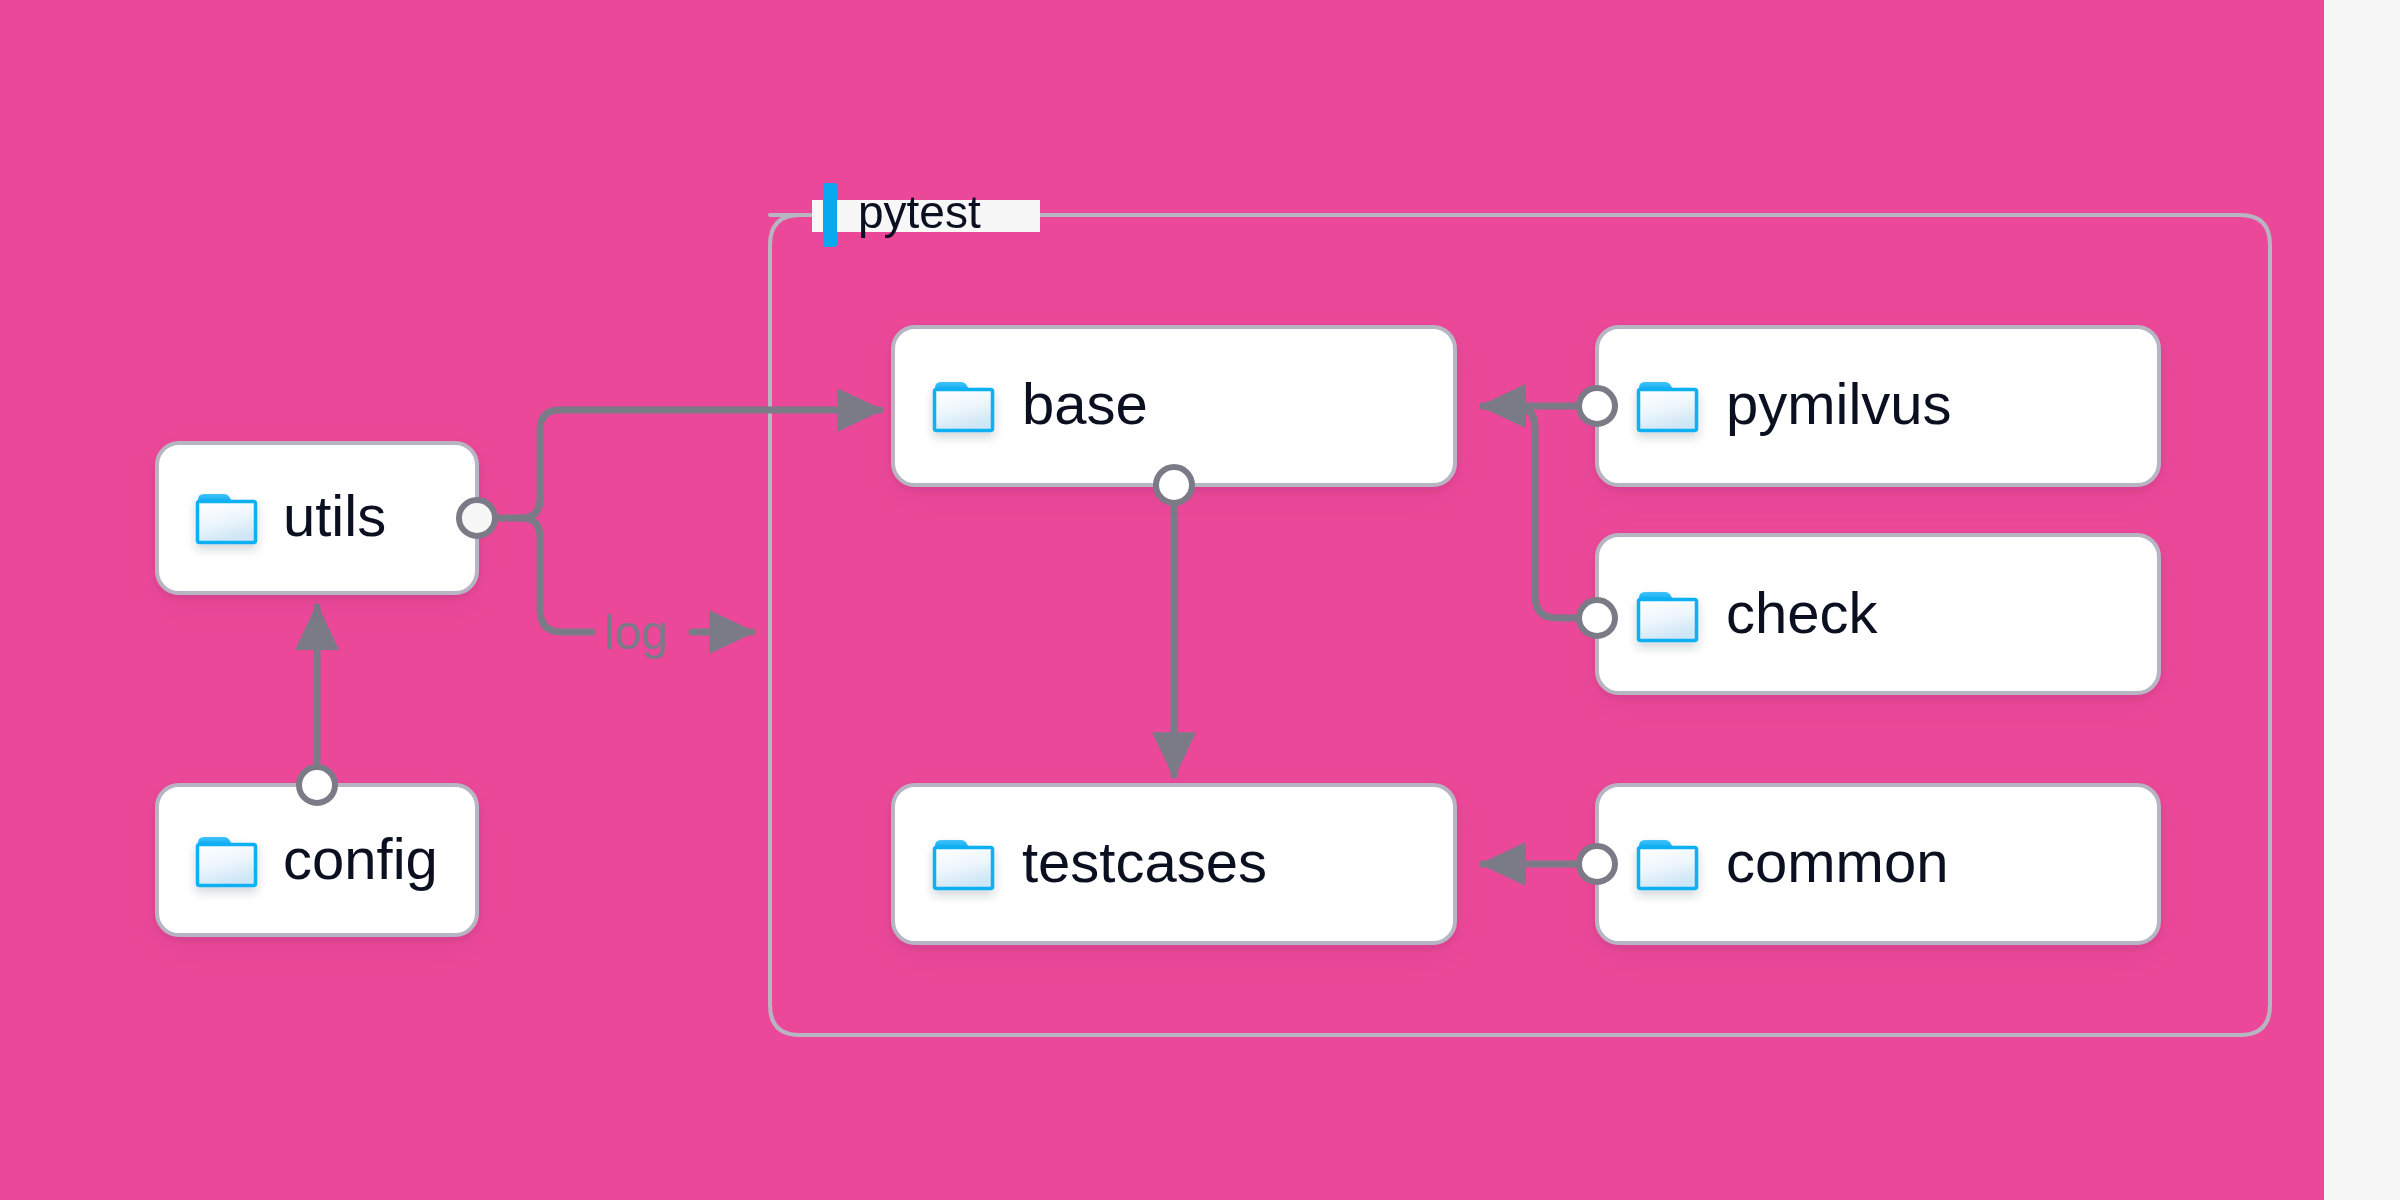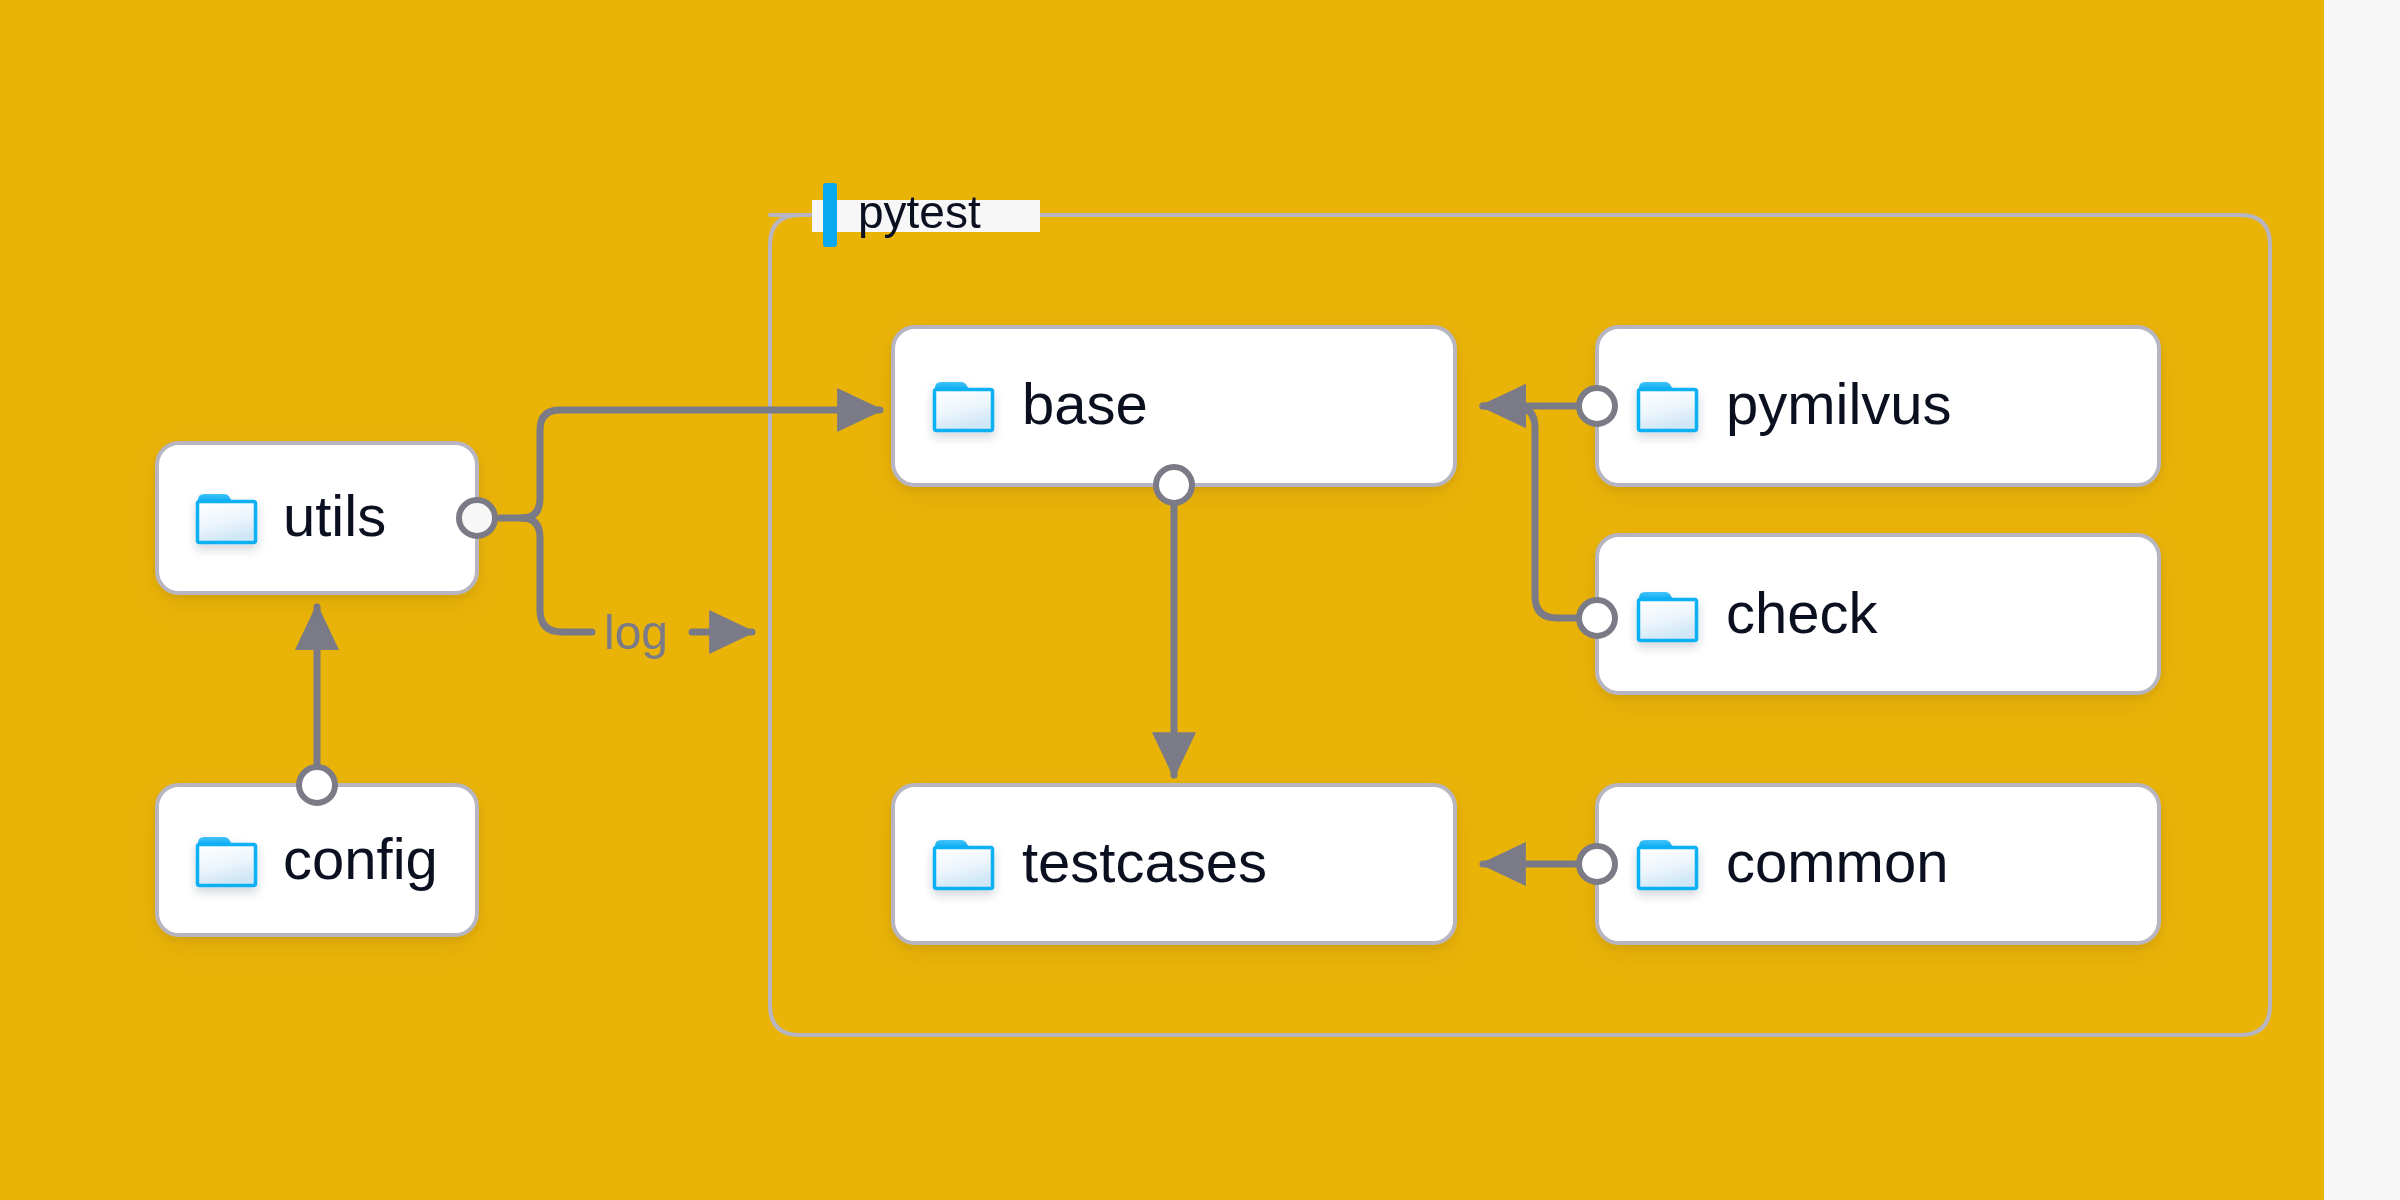--- a/index.html
+++ b/index.html
@@ -4,21 +4,21 @@
 <style>
   html, body {
     margin: 0;
     padding: 0;
     background: #f7f7f8;
   }
   #stage {
     position: relative;
     width: 2324px;
     height: 1200px;
-    background: #eab308;
+    background: #ec4899;
     font-family: "Liberation Sans", sans-serif;
     overflow: hidden;
   }
   #diagram-svg {
     position: absolute;
     inset: 0;
     width: 2400px;
     height: 1200px;
     display: block;
   }

